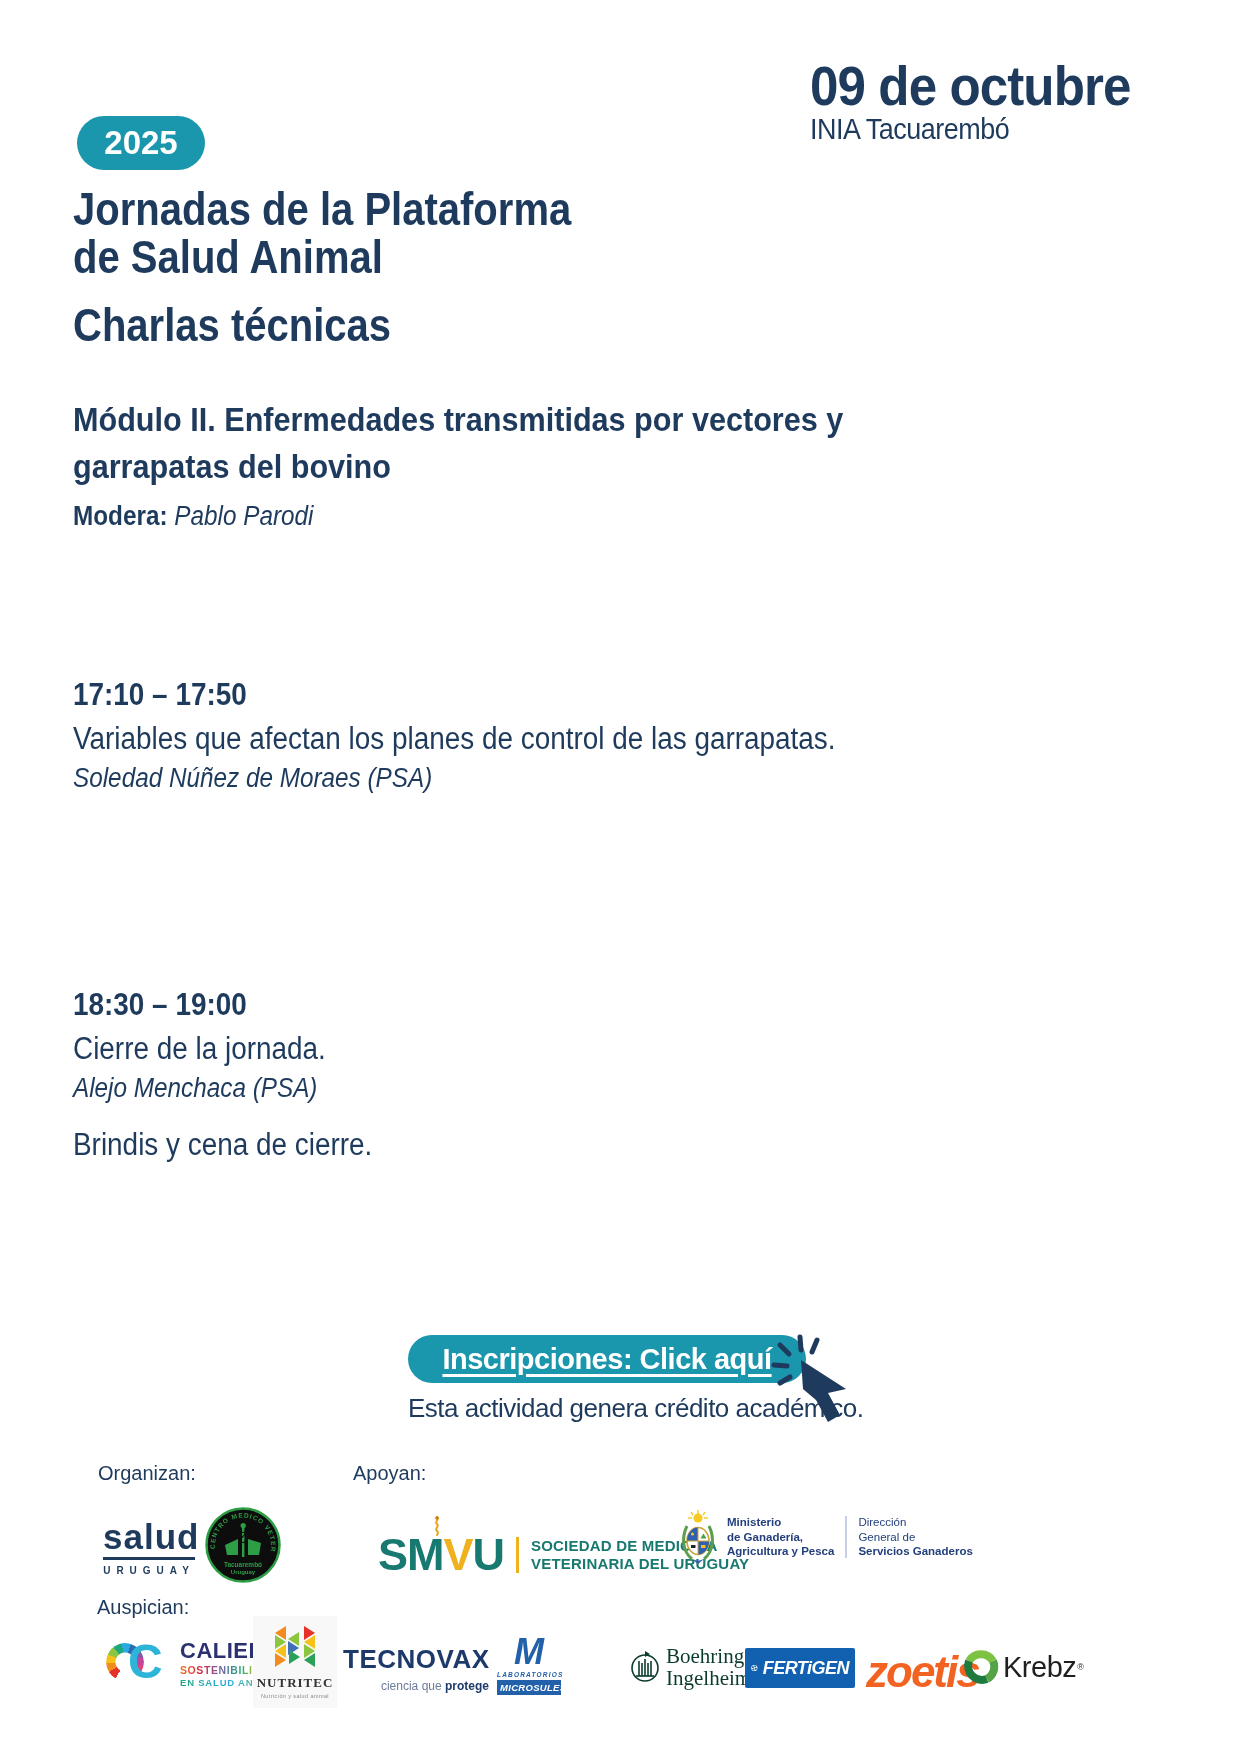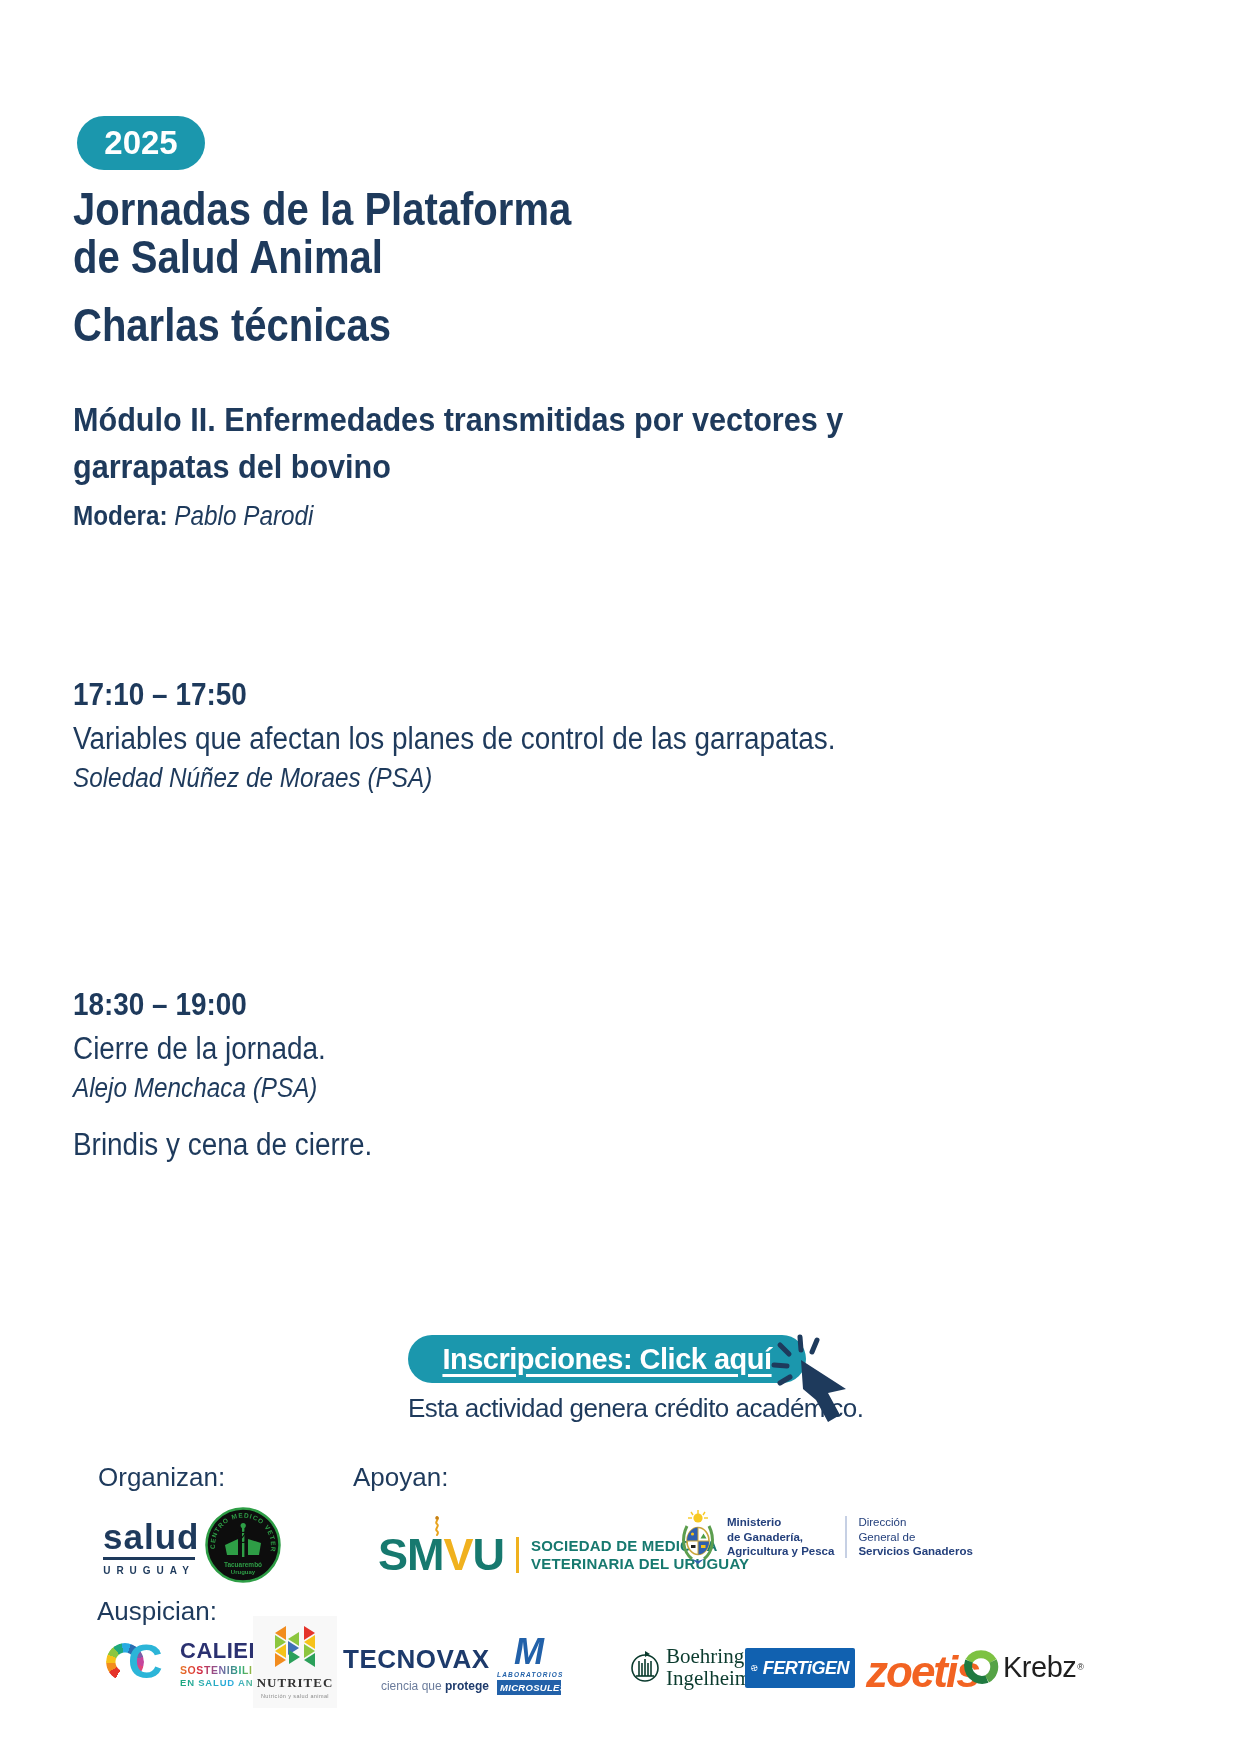--- a/index.html
+++ b/index.html
@@ -53,21 +53,21 @@
   
   .cta-wrap{position:absolute;left:408px;top:1335px;width:398px;}
   .cta-pill{display:flex;width:398px;height:48px;background:var(--teal);border-radius:24px;
     align-items:center;justify-content:center;text-decoration:none;cursor:pointer;}
   .cta-label{color:#fff;font-size:29px;font-weight:bold;text-decoration:underline;
     text-underline-offset:5px;text-decoration-thickness:2.5px;letter-spacing:-.5px;}
   .cta-note{margin-top:10px;text-align:center;font-size:26px;color:var(--navy);letter-spacing:-.5px;white-space:nowrap;}
   .cursor-icon{position:absolute;left:362px;top:-4px;width:96px;height:96px;}
 
   
-  .footer-label{position:absolute;font-size:26px;color:var(--navy);}
+  .footer-label{position:absolute;font-size:20px;color:var(--navy);}
   #lbl-organizan{left:98px;top:1462px;}
   #lbl-apoyan{left:353px;top:1462px;}
   #lbl-auspician{left:97px;top:1596px;}
 
   
   .inia{position:absolute;left:103px;top:1519px;width:92px;text-align:center;color:var(--navy);}
   .inia-word{font-size:35px;font-weight:800;letter-spacing:1px;line-height:1;}
   .inia-rule{border-top:3px solid var(--navy);margin-top:3px;}
   .inia-country{font-size:10px;letter-spacing:6px;margin-top:5px;font-weight:bold;}
 
@@ -146,20 +146,24 @@
   .krebz{position:absolute;left:963px;top:1649px;display:flex;align-items:center;}
   .krebz-icon{width:36px;height:36px;}
   .krebz-name{font-size:29px;color:#1f1f1f;font-weight:500;margin-left:4px;letter-spacing:-.5px;}
   .krebz-reg{font-size:9px;color:#1f1f1f;vertical-align:top;margin-left:1px;}
 </style>
 </head>
 <body>
 
 <div id="page">
 
+  <div class="date-block">
+    <div class="date-big sx93">09 de octubre</div>
+    <div class="date-venue sx93">INIA Tacuarembó</div>
+  </div>
 
   <div class="year-pill">2025</div>
 
   <div class="main-title sx87">
     <div>Jornadas de la Plataforma</div>
     <div>de Salud Animal</div>
   </div>
   <div class="subtitle sx87">Charlas técnicas</div>
 
   <div class="module">

